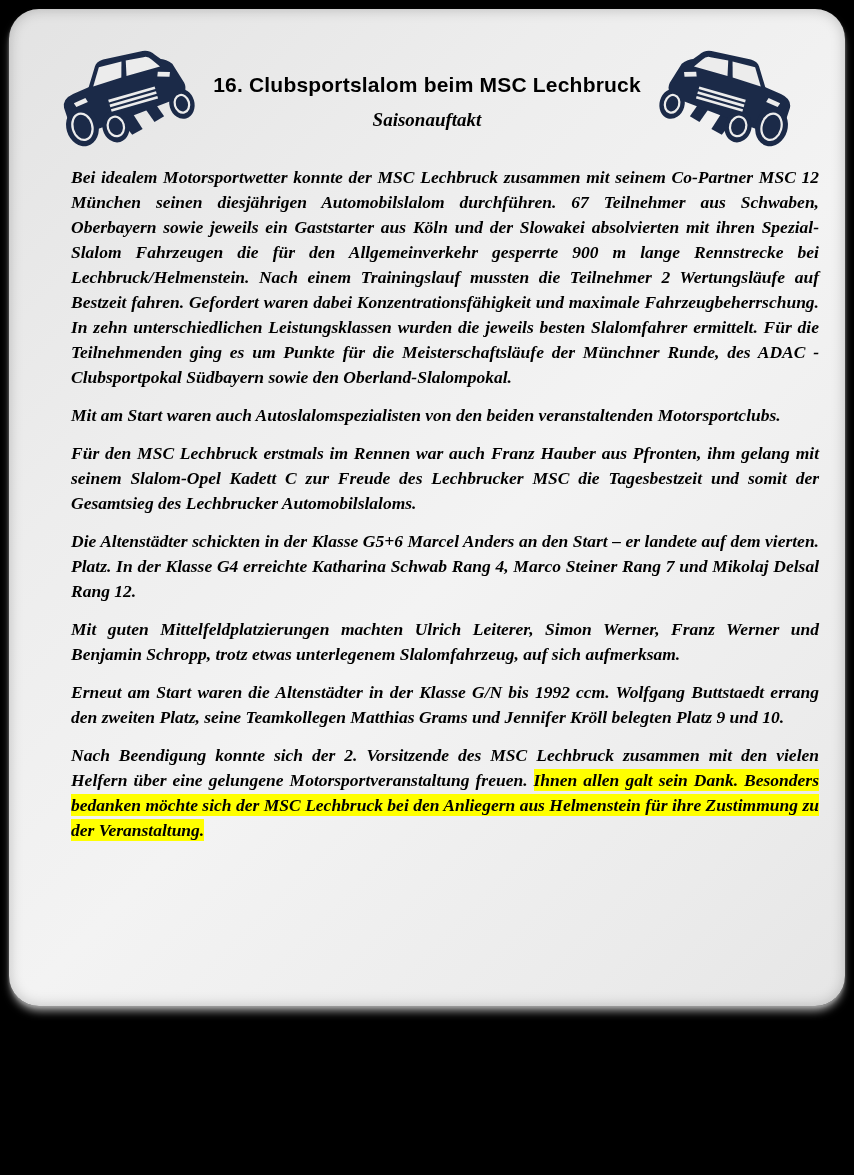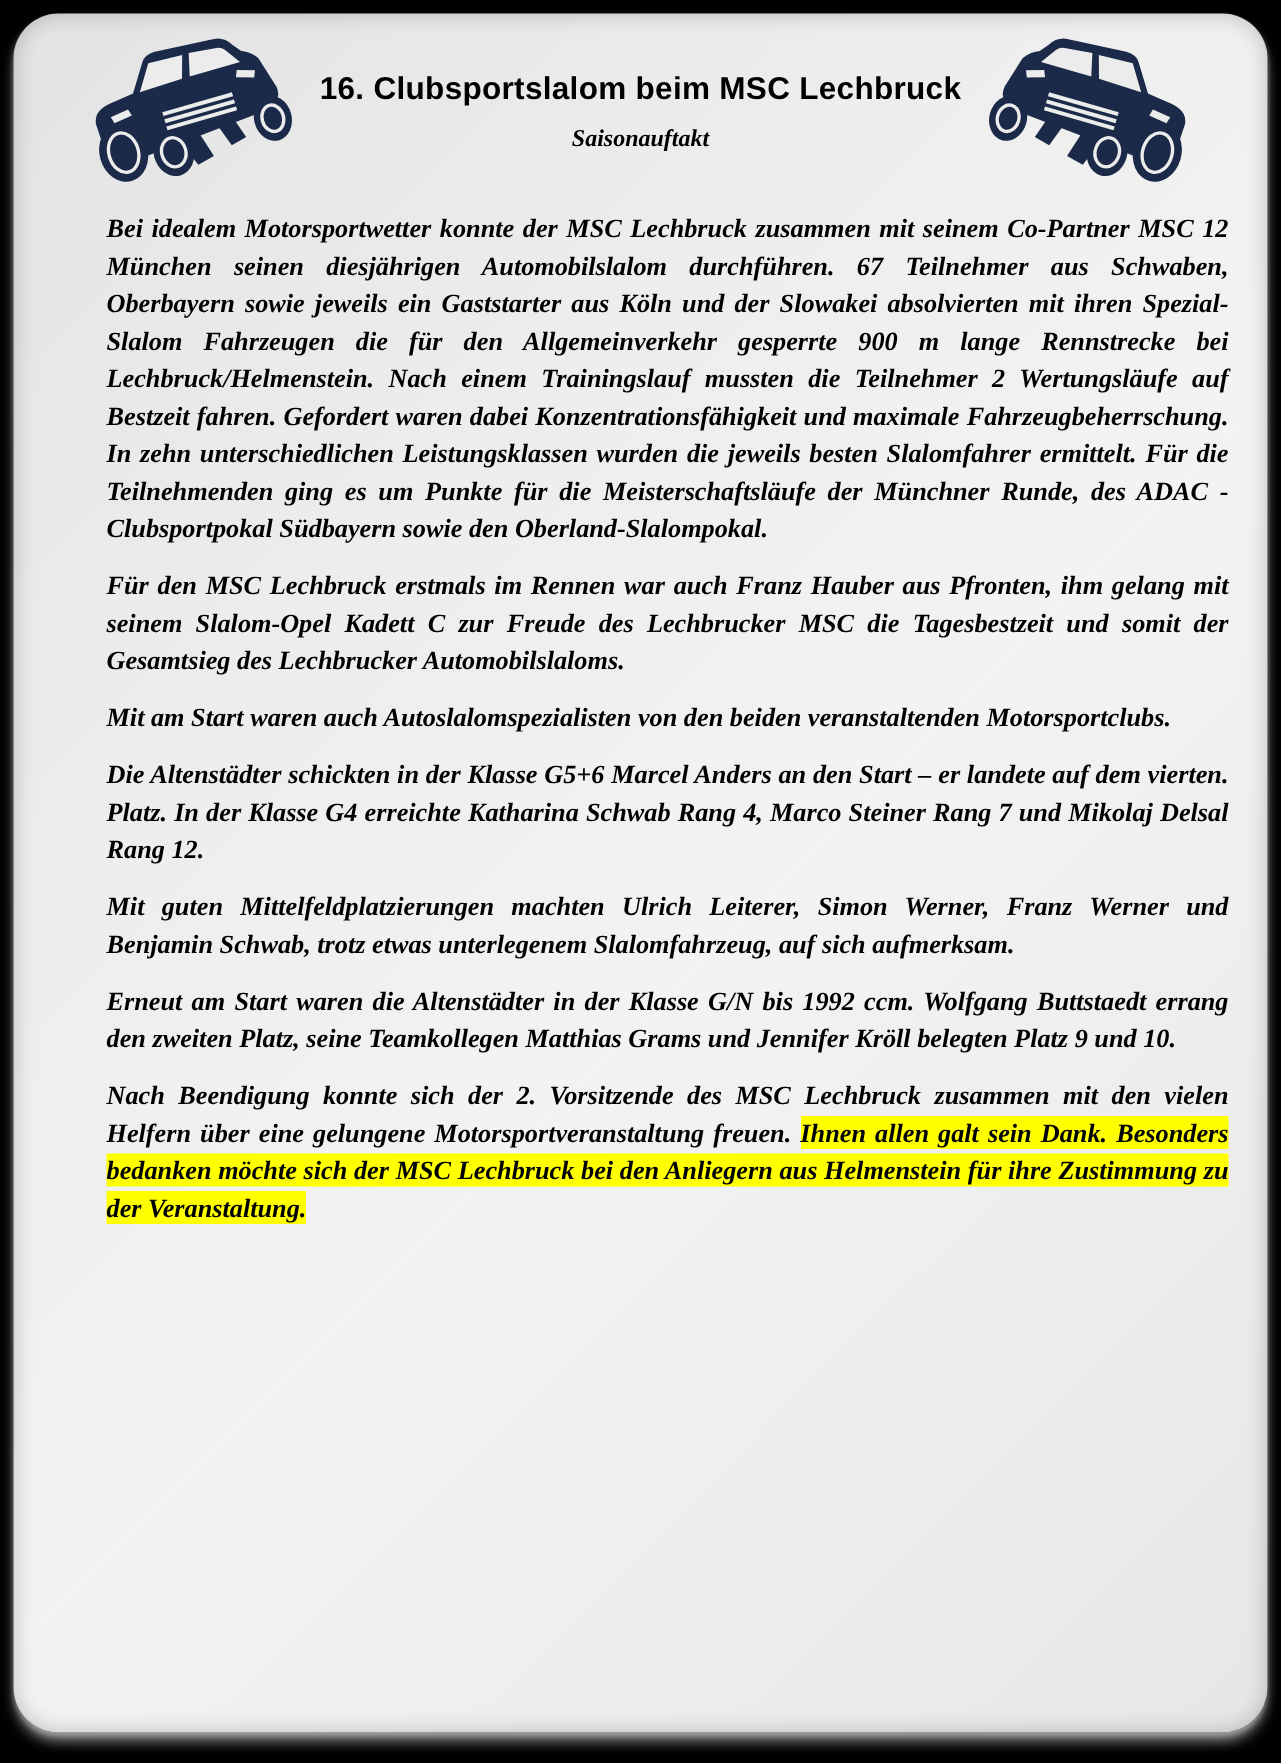--- a/index.html
+++ b/index.html
@@ -11,29 +11,29 @@
   .page {
     width: 854px;
     height: 1175px;
     background: #000000;
     box-sizing: border-box;
     padding: 9px 9px 16px 9px;
     position: relative;
   }
   .card {
     width: 100%;
-    height: 1146px;
+    height: 997px;
     box-sizing: border-box;
     border-radius: 30px;
     background: linear-gradient(135deg, #e3e3e3 0%, #ededed 30%, #f3f3f3 55%, #ebebeb 85%, #e6e6e6 100%);
     box-shadow:
       inset 0 0 14px rgba(0,0,0,0.22),
       0 7px 9px -2px rgba(185,185,185,0.85),
       0 2px 3px rgba(150,150,150,0.5);
-    padding: 7px 26px 20px 26px;
+    padding: 32px 26px 20px 26px;
     overflow: hidden;
   }
   .header {
     position: relative;
     height: 104px;
   }
   .car-icon {
     position: absolute;
     top: 2px;
     width: 152px;
@@ -51,21 +51,21 @@
     color: #000000;
     letter-spacing: 0.2px;
   }
   .subtitle {
     margin: 0;
     padding-top: 12px;
     text-align: center;
     font-family: "Liberation Serif", serif;
     font-style: italic;
     font-weight: bold;
-    font-size: 16px;
+    font-size: 19px;
     color: #000000;
   }
   .article {
     margin-top: 20px;
     margin-left: 36px;
   }
   .article p {
     margin: 0 0 13px 0;
     font-family: "Liberation Serif", serif;
     font-style: italic;
@@ -144,22 +144,22 @@
           </g>
         </g>
       </svg>
 
       <h1 class="title">16. Clubsportslalom beim MSC Lechbruck</h1>
       <h2 class="subtitle">Saisonauftakt</h2>
     </div>
 
     <div class="article">
       <p><span>Bei idealem Motorsportwetter konnte der MSC Lechbruck zusammen mit seinem Co-Partner MSC 12 München seinen diesjährigen Automobilslalom durchführen. 67 Teilnehmer aus Schwaben, Oberbayern sowie jeweils ein Gaststarter aus Köln und der Slowakei absolvierten mit ihren Spezial-Slalom Fahrzeugen die für den Allgemeinverkehr gesperrte 900 m lange Rennstrecke bei Lechbruck/Helmenstein. Nach einem Trainingslauf mussten die Teilnehmer 2 Wertungsläufe auf Bestzeit fahren. Gefordert waren dabei Konzentrationsfähigkeit und maximale Fahrzeugbeherrschung. In zehn unterschiedlichen Leistungsklassen wurden die jeweils besten Slalomfahrer ermittelt. Für die Teilnehmenden ging es um Punkte für die Meisterschaftsläufe der Münchner Runde, des ADAC -Clubsportpokal Südbayern sowie den Oberland-Slalompokal.</span></p>
+      <p><span>Mit am Start waren auch Autoslalomspezialisten von den beiden veranstaltenden Motorsportclubs.</span></p>
       <p><span>Für den MSC Lechbruck erstmals im Rennen war auch Franz Hauber aus Pfronten, ihm gelang mit seinem Slalom-Opel Kadett C zur Freude des Lechbrucker MSC die Tagesbestzeit und somit der Gesamtsieg des Lechbrucker Automobilslaloms.</span></p>
-      <p><span>Mit am Start waren auch Autoslalomspezialisten von den beiden veranstaltenden Motorsportclubs.</span></p>
       <p><span>Die Altenstädter schickten in der Klasse G5+6 Marcel Anders an den Start – er landete auf dem vierten. Platz. In der Klasse G4 erreichte Katharina Schwab Rang 4, Marco Steiner Rang 7 und Mikolaj Delsal Rang 12.</span></p>
-      <p><span>Mit guten Mittelfeldplatzierungen machten Ulrich Leiterer, Simon Werner, Franz Werner und Benjamin Schwab, trotz etwas unterlegenem Slalomfahrzeug, auf sich aufmerksam.</span></p>
+      <p><span>Mit guten Mittelfeldplatzierungen machten Ulrich Leiterer, Simon Werner, Franz Werner und Benjamin Schropp, trotz etwas unterlegenem Slalomfahrzeug, auf sich aufmerksam.</span></p>
       <p><span>Erneut am Start waren die Altenstädter in der Klasse G/N bis 1992 ccm. Wolfgang Buttstaedt errang den zweiten Platz, seine Teamkollegen Matthias Grams und Jennifer Kröll belegten Platz 9 und 10.</span></p>
       <p><span>Nach Beendigung konnte sich der 2. Vorsitzende des MSC Lechbruck zusammen mit den vielen Helfern über eine gelungene Motorsportveranstaltung freuen. </span><mark class="hl">Ihnen allen galt sein Dank. Besonders bedanken möchte sich der MSC Lechbruck bei den Anliegern aus Helmenstein für ihre Zustimmung zu der Veranstaltung.</mark></p>
     </div>
 
   </div>
 </div>
 
 </body></html>

